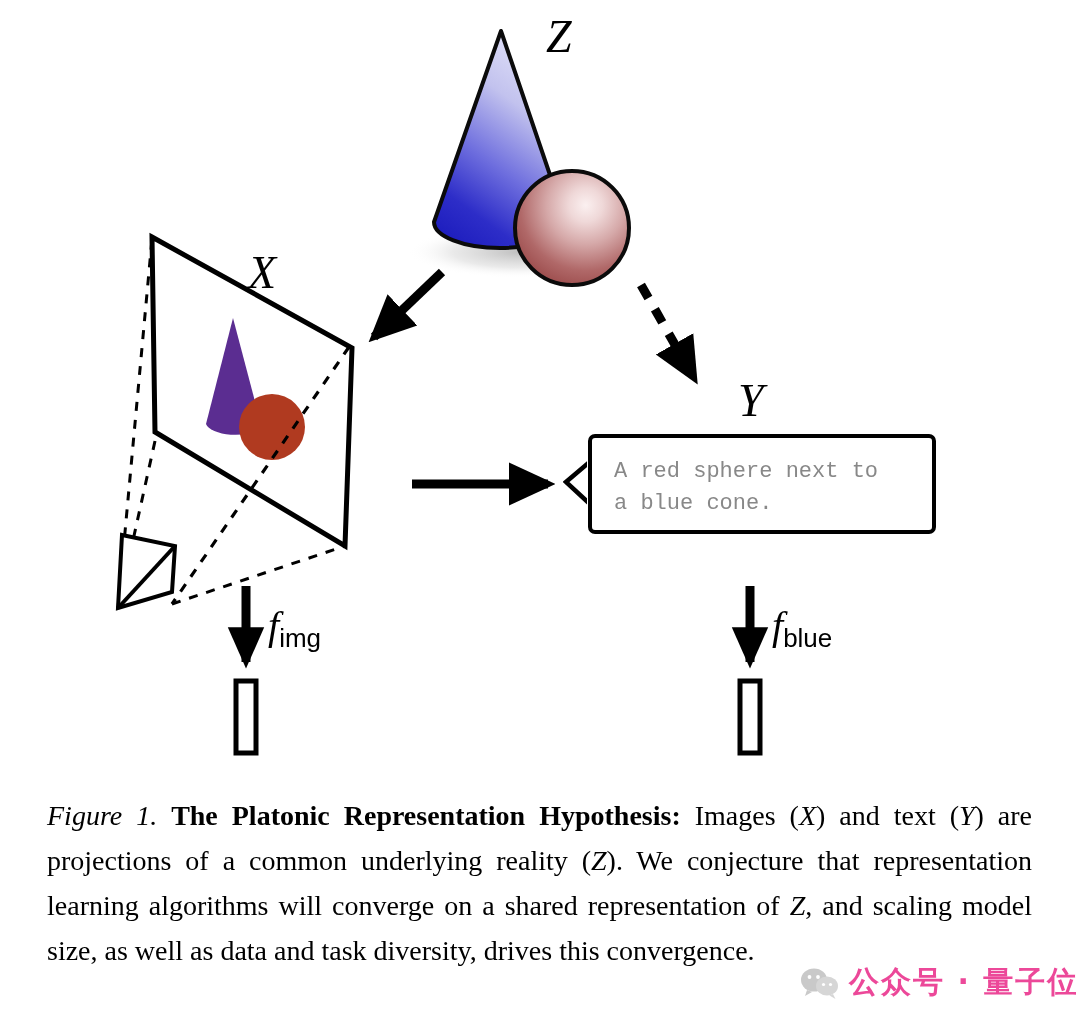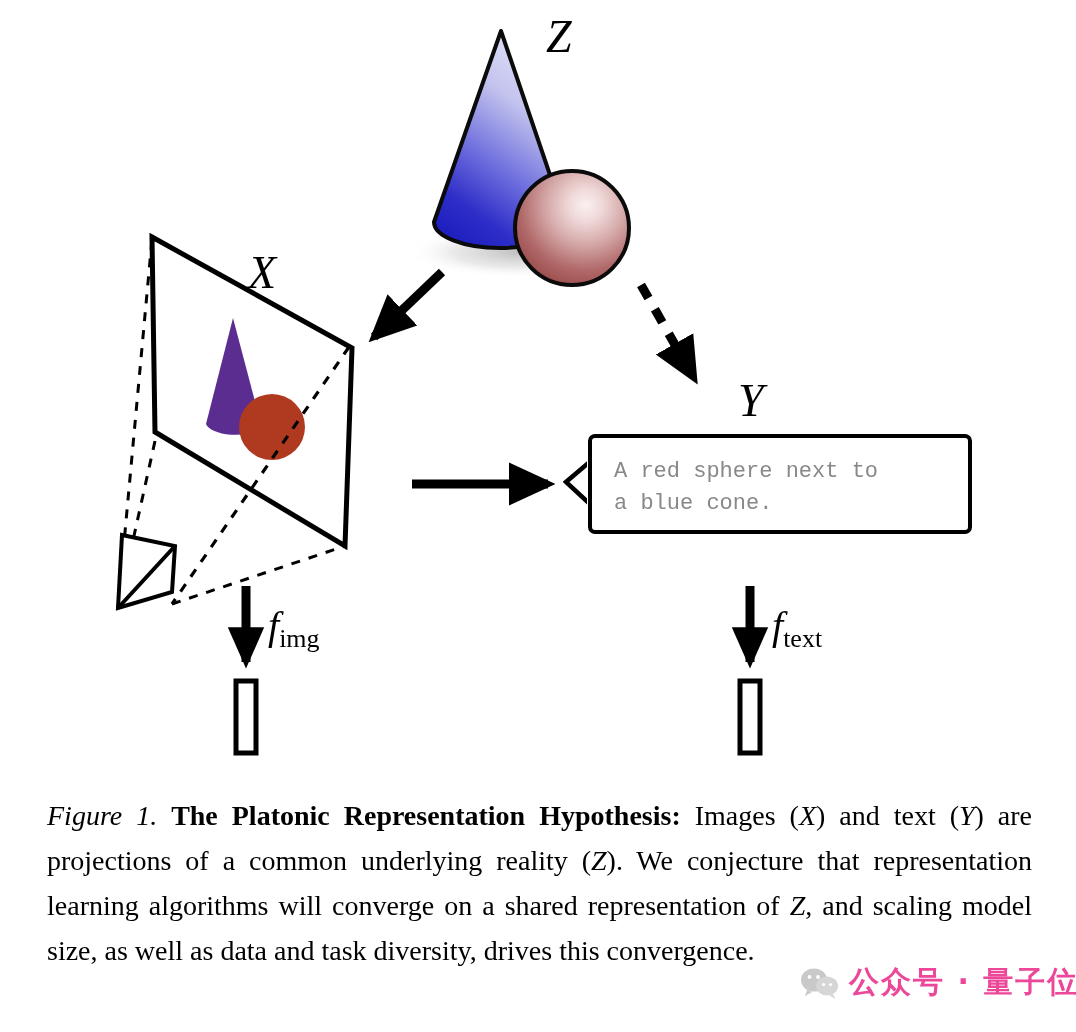--- a/index.html
+++ b/index.html
@@ -49,34 +49,34 @@
     white-space: nowrap;
     line-height: 1;
     user-select: none;
   }
   .fn-label .fn-f {
     font-family: "Liberation Serif", serif;
     font-style: italic;
     font-size: 40px;
   }
   .fn-label .fn-sub {
-    font-family: Liberation Serif, serif;
+    font-family: Liberation Sans, sans-serif;
     font-size: 26px;
     vertical-align: -0.30em;
     letter-spacing: 0px;
   }
   #label-fimg { left: 268px; top: 606px; }
   #label-ftext { left: 772px; top: 606px; }
 
   
   #speech-bubble {
     position: absolute;
     left: 588px;
     top: 434px;
-    width: 384px;
+    width: 348px;
     height: 100px;
     border: 4px solid #000;
     border-radius: 7px;
     background: #fff;
     box-sizing: border-box;
   }
   #speech-bubble-text {
     position: absolute;
     left: 22px;
     top: 18px;
@@ -234,21 +234,21 @@
   </div>
 
   <div class="var-label" id="label-Z">Z</div>
   <div class="var-label" id="label-X">X</div>
   <div class="var-label" id="label-Y">Y</div>
 
   <div class="fn-label" id="label-fimg">
     <span class="fn-f">f</span><span class="fn-sub">img</span>
   </div>
   <div class="fn-label" id="label-ftext">
-    <span class="fn-f">f</span><span class="fn-sub">text</span>
+    <span class="fn-f">f</span><span class="fn-sub">blue</span>
   </div>
 </div>
 
 <div id="caption"><span class="fig-num">Figure 1.</span> <span class="fig-bold">The Platonic Representation Hypothesis:</span><span> Images (</span><span class="mathvar">X</span><span>) and text (</span><span class="mathvar">Y</span><span>) are projections of a common underlying reality (</span><span class="mathvar">Z</span><span>). We conjecture that representation learning algorithms will converge on a shared representation of </span><span class="mathvar">Z</span><span>, and scaling model size, as well as data and task diversity, drives this convergence.</span></div>
 
 <div id="watermark">
   <svg width="40" height="32" viewBox="0 0 40 32">
     <ellipse cx="14" cy="13" rx="13" ry="11.5" fill="#c9c9c9"></ellipse>
     <path d="M 7 23 L 5 29 L 12 25 Z" fill="#c9c9c9"></path>
     <circle cx="9.5" cy="10" r="1.9" fill="#ffffff"></circle>

